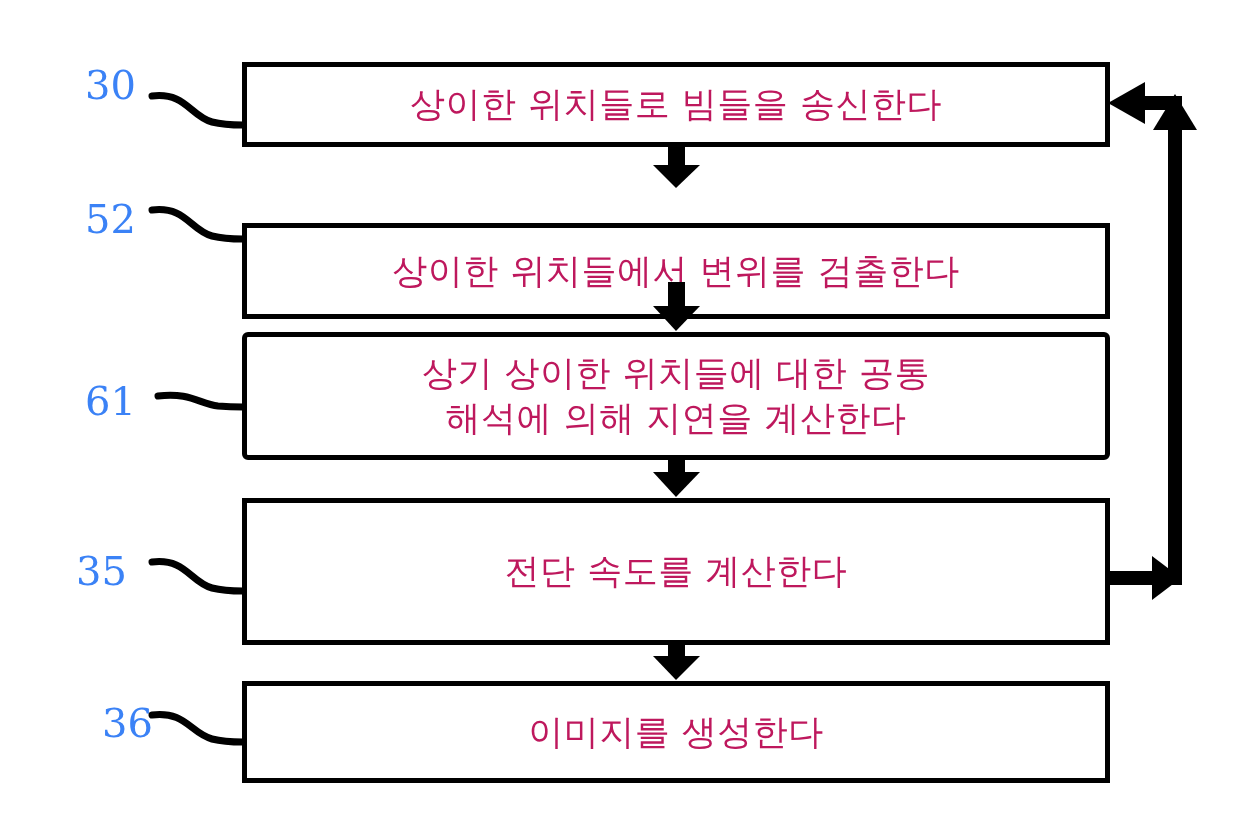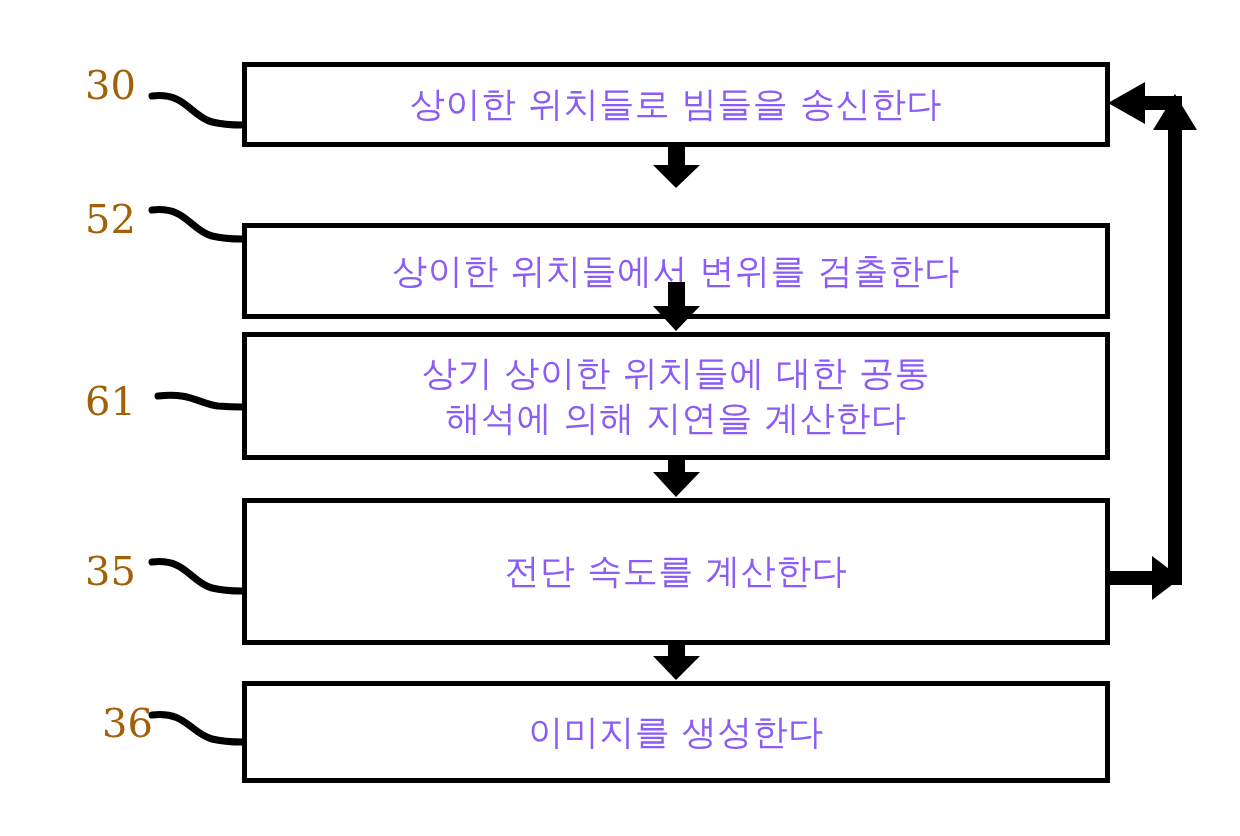--- a/index.html
+++ b/index.html
@@ -22,30 +22,30 @@
     background: #ffffff;
     display: flex;
     align-items: center;
     justify-content: center;
     text-align: center;
   }
   .proc-label {
     font-family: "DejaVu Sans", sans-serif;
     font-size: 35px;
     line-height: 1.28;
-    color: #8b5cf6;
+    color: #be185d;
     letter-spacing: 0.5px;
     white-space: pre-line;
     padding: 0 12px;
   }
   .ref-num {
     position: absolute;
     font-family: "DejaVu Serif", serif;
     font-size: 40px;
-    color: #a16207;
+    color: #3b82f6;
     text-align: right;
   }
   .svg-layer {
     position: absolute;
     left: 0;
     top: 0;
     width: 1240px;
     height: 836px;
     pointer-events: none;
   }
@@ -56,37 +56,37 @@
 <div id="figure">
 
   <div class="proc-box" style="left:242px; top:62px; width:868px; height:85px;">
     <div class="proc-label">상이한 위치들로 빔들을 송신한다</div>
   </div>
 
   <div class="proc-box" style="left:242px; top:186px; width:868px; height:96px;margin-top:37px;">
     <div class="proc-label">상이한 위치들에서 변위를 검출한다</div>
   </div>
 
-  <div class="proc-box" style="left:242px; top:332px; width:868px; height:128px;">
+  <div class="proc-box" style="left:242px; top:332px; width:868px; height:128px;border-radius:6px;">
     <div class="proc-label">상기 상이한 위치들에 대한 공통
 해석에 의해 지연을 계산한다</div>
   </div>
 
   <div class="proc-box" style="left:242px; top:498px; width:868px; height:147px;">
     <div class="proc-label">전단 속도를 계산한다</div>
   </div>
 
   <div class="proc-box" style="left:242px; top:681px; width:868px; height:102px;">
     <div class="proc-label">이미지를 생성한다</div>
   </div>
 
   <div class="ref-num" style="left:85px; top:62px;">30</div>
   <div class="ref-num" style="left:85px; top:196px;">52</div>
   <div class="ref-num" style="left:85px; top:378px;">61</div>
-  <div class="ref-num" style="left:85px; top:548px;">35</div>
+  <div class="ref-num" style="left:76px; top:548px;">35</div>
   <div class="ref-num" style="left:102px; top:700px;">36</div>
 
   <svg class="svg-layer" viewBox="0 0 1240 836" xmlns="http://www.w3.org/2000/svg">
 
     <path d="M152,96 C186,92 190,116 212,122 C224,125 234,125 243,125" fill="none" stroke="#000000" stroke-width="7" stroke-linecap="round"></path>
 
     <path d="M152,210 C186,206 190,230 212,236 C224,239 234,239 243,239" fill="none" stroke="#000000" stroke-width="7" stroke-linecap="round"></path>
 
     <path d="M158,396 C190,392 200,404 218,406 C230,407 236,407 243,407" fill="none" stroke="#000000" stroke-width="7" stroke-linecap="round"></path>
 

